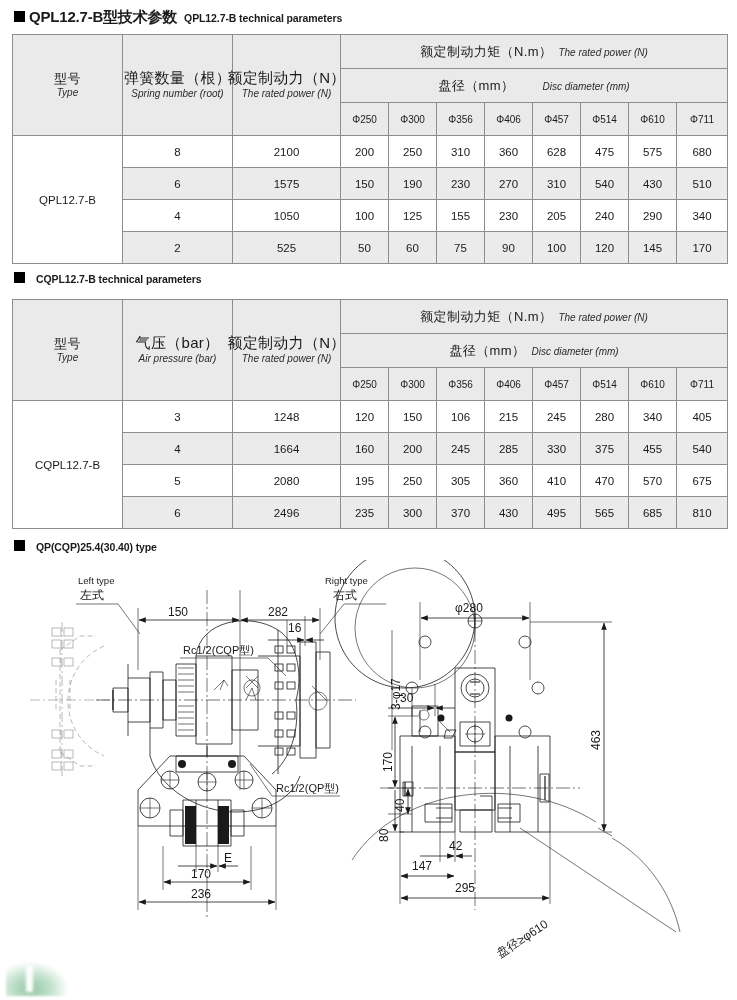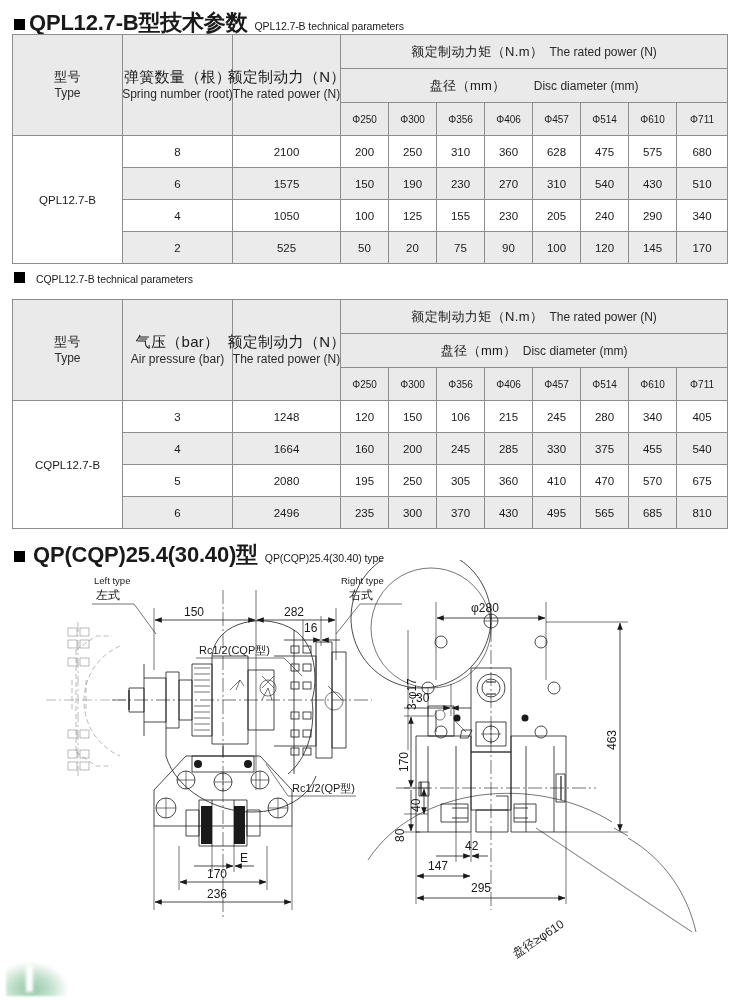--- a/index.html
+++ b/index.html
@@ -21,56 +21,56 @@
   }
   .sec-sq{
     display:inline-block;
     width:11px;height:11px;
     background:#000;
     margin-right:4px;
     position:relative;top:0px;
     flex:0 0 auto;
   }
   .sec-cn{
-    font-size:22px;font-weight:bold;letter-spacing:-0.2px;
+    font-size:15px;font-weight:bold;letter-spacing:-0.2px;
     white-space:nowrap;
   }
   .sec-en{
-    font-size:10.5px;font-weight:normal;
+    font-size:10.5px;font-weight:bold;
     margin-left:7px;white-space:nowrap;letter-spacing:-0.1px;
   }
 
   
   table.spec{
     border-collapse:collapse;
     width:715px;
     margin:6px 0 0 12px;
     table-layout:fixed;
   }
   table.spec td,table.spec th{
     border:1px solid #8d8d8d;
     text-align:center;
     vertical-align:middle;
     font-weight:normal;
     padding:0;
   }
   .hdr{background:#eaeaea;}
   .cn-lg{font-size:13px;letter-spacing:0.4px;white-space:nowrap;}
   .cn-md{font-size:15px;letter-spacing:0.3px;white-space:nowrap;}
-  .en-sm{font-size:12px;color:#2a2a2a;white-space:nowrap;}
+  .en-sm{font-size:10px;color:#2a2a2a;white-space:nowrap;font-style:italic;}
   .stack{display:flex;flex-direction:column;align-items:center;justify-content:center;line-height:1.25;}
   .inline{display:flex;align-items:baseline;justify-content:center;gap:6px;}
   .dia{font-size:10px;}
   .valcell{font-size:11.5px;height:31px;}
   .modelcell{font-size:11.5px;}
   .rowA{background:#ffffff;}
   .rowB{background:#ebebeb;}
 
   
-  .draw-wrap{position:absolute;left:0;top:560px;width:614px;height:420px;margin-left:16px;}
+  .draw-wrap{position:absolute;left:0;top:560px;width:614px;height:420px;}
   svg{display:block;}
   .ln{stroke:#1a1a1a;stroke-width:0.8;fill:none;}
   .ln-th{stroke:#1a1a1a;stroke-width:1.2;fill:none;}
   .ln-f{stroke:#1a1a1a;stroke-width:0.6;fill:none;}
   .cen{stroke:#1a1a1a;stroke-width:0.6;fill:none;stroke-dasharray:14 3 2 3;}
   .ghost{stroke:#8a8a8a;stroke-width:0.6;fill:none;stroke-dasharray:5 3;}
   .ghostc{stroke:#8a8a8a;stroke-width:0.6;fill:none;stroke-dasharray:10 3 2 3;}
   .fillblk{fill:#1a1a1a;}
   .dimtxt{font-family:"Liberation Sans",sans-serif;font-size:12px;fill:#1a1a1a;}
   .lbl-en{font-family:"Liberation Sans",sans-serif;font-size:9.5px;fill:#1a1a1a;}
@@ -192,21 +192,21 @@
         <td class="valcell">230</td>
         <td class="valcell">205</td>
         <td class="valcell">240</td>
         <td class="valcell">290</td>
         <td class="valcell">340</td>
       </tr>
       <tr class="rowB">
         <td class="valcell">2</td>
         <td class="valcell">525</td>
         <td class="valcell">50</td>
-        <td class="valcell">20</td>
+        <td class="valcell">60</td>
         <td class="valcell">75</td>
         <td class="valcell">90</td>
         <td class="valcell">100</td>
         <td class="valcell">120</td>
         <td class="valcell">145</td>
         <td class="valcell">170</td>
       </tr>
     </tbody>
   </table>
   </div>
@@ -325,21 +325,20 @@
         <td class="valcell">565</td>
         <td class="valcell">685</td>
         <td class="valcell">810</td>
       </tr>
     </tbody>
   </table>
   </div>
 
   <div class="sec-head" style="position:absolute;left:0;top:540px;">
     <span class="sec-sq"></span>
-    <span class="sec-cn" style="margin-left:4px">QP(CQP)25.4(30.40)型</span>
     <span class="sec-en">QP(CQP)25.4(30.40) type</span>
   </div>
 
   <div class="draw-wrap">
   <svg width="737" height="420" viewBox="0 0 737 420" xmlns="http://www.w3.org/2000/svg">
     <defs>
       <marker id="ah" markerWidth="9" markerHeight="7" refX="8.5" refY="3.5" orient="auto">
         <polygon points="0,0 9,3.5 0,7" fill="#1a1a1a"></polygon>
       </marker>
       <marker id="ahr" markerWidth="9" markerHeight="7" refX="0.5" refY="3.5" orient="auto">

